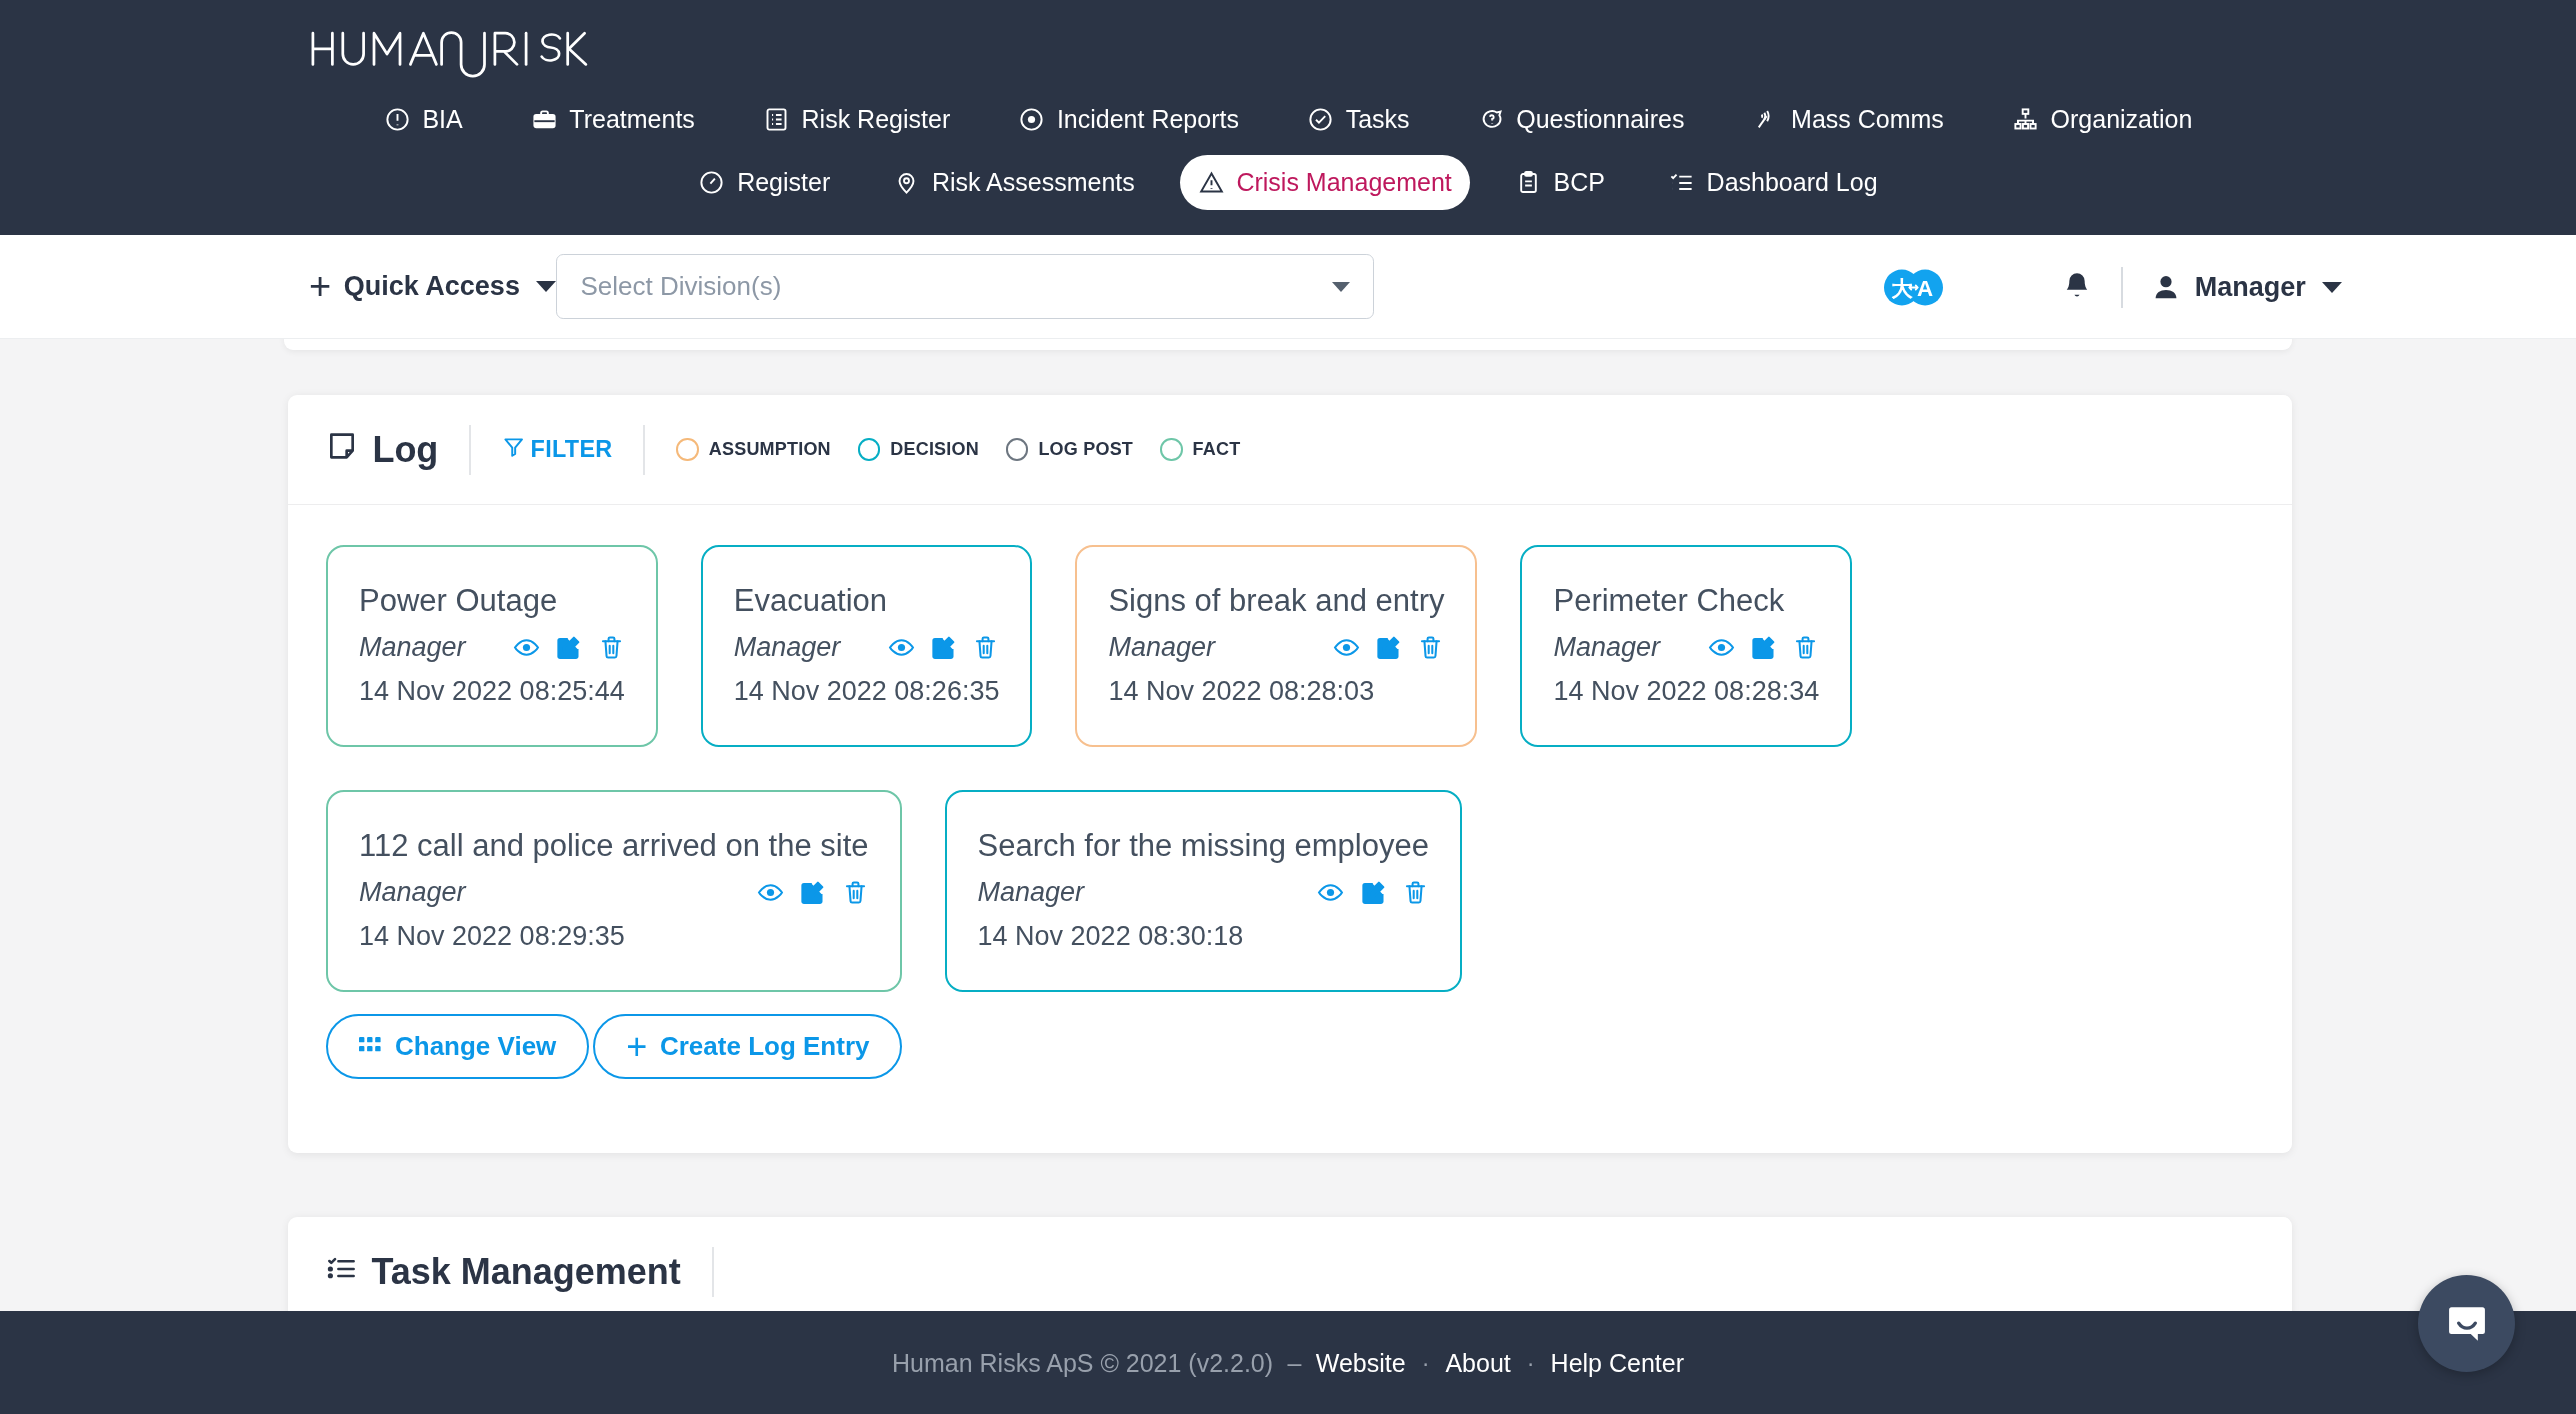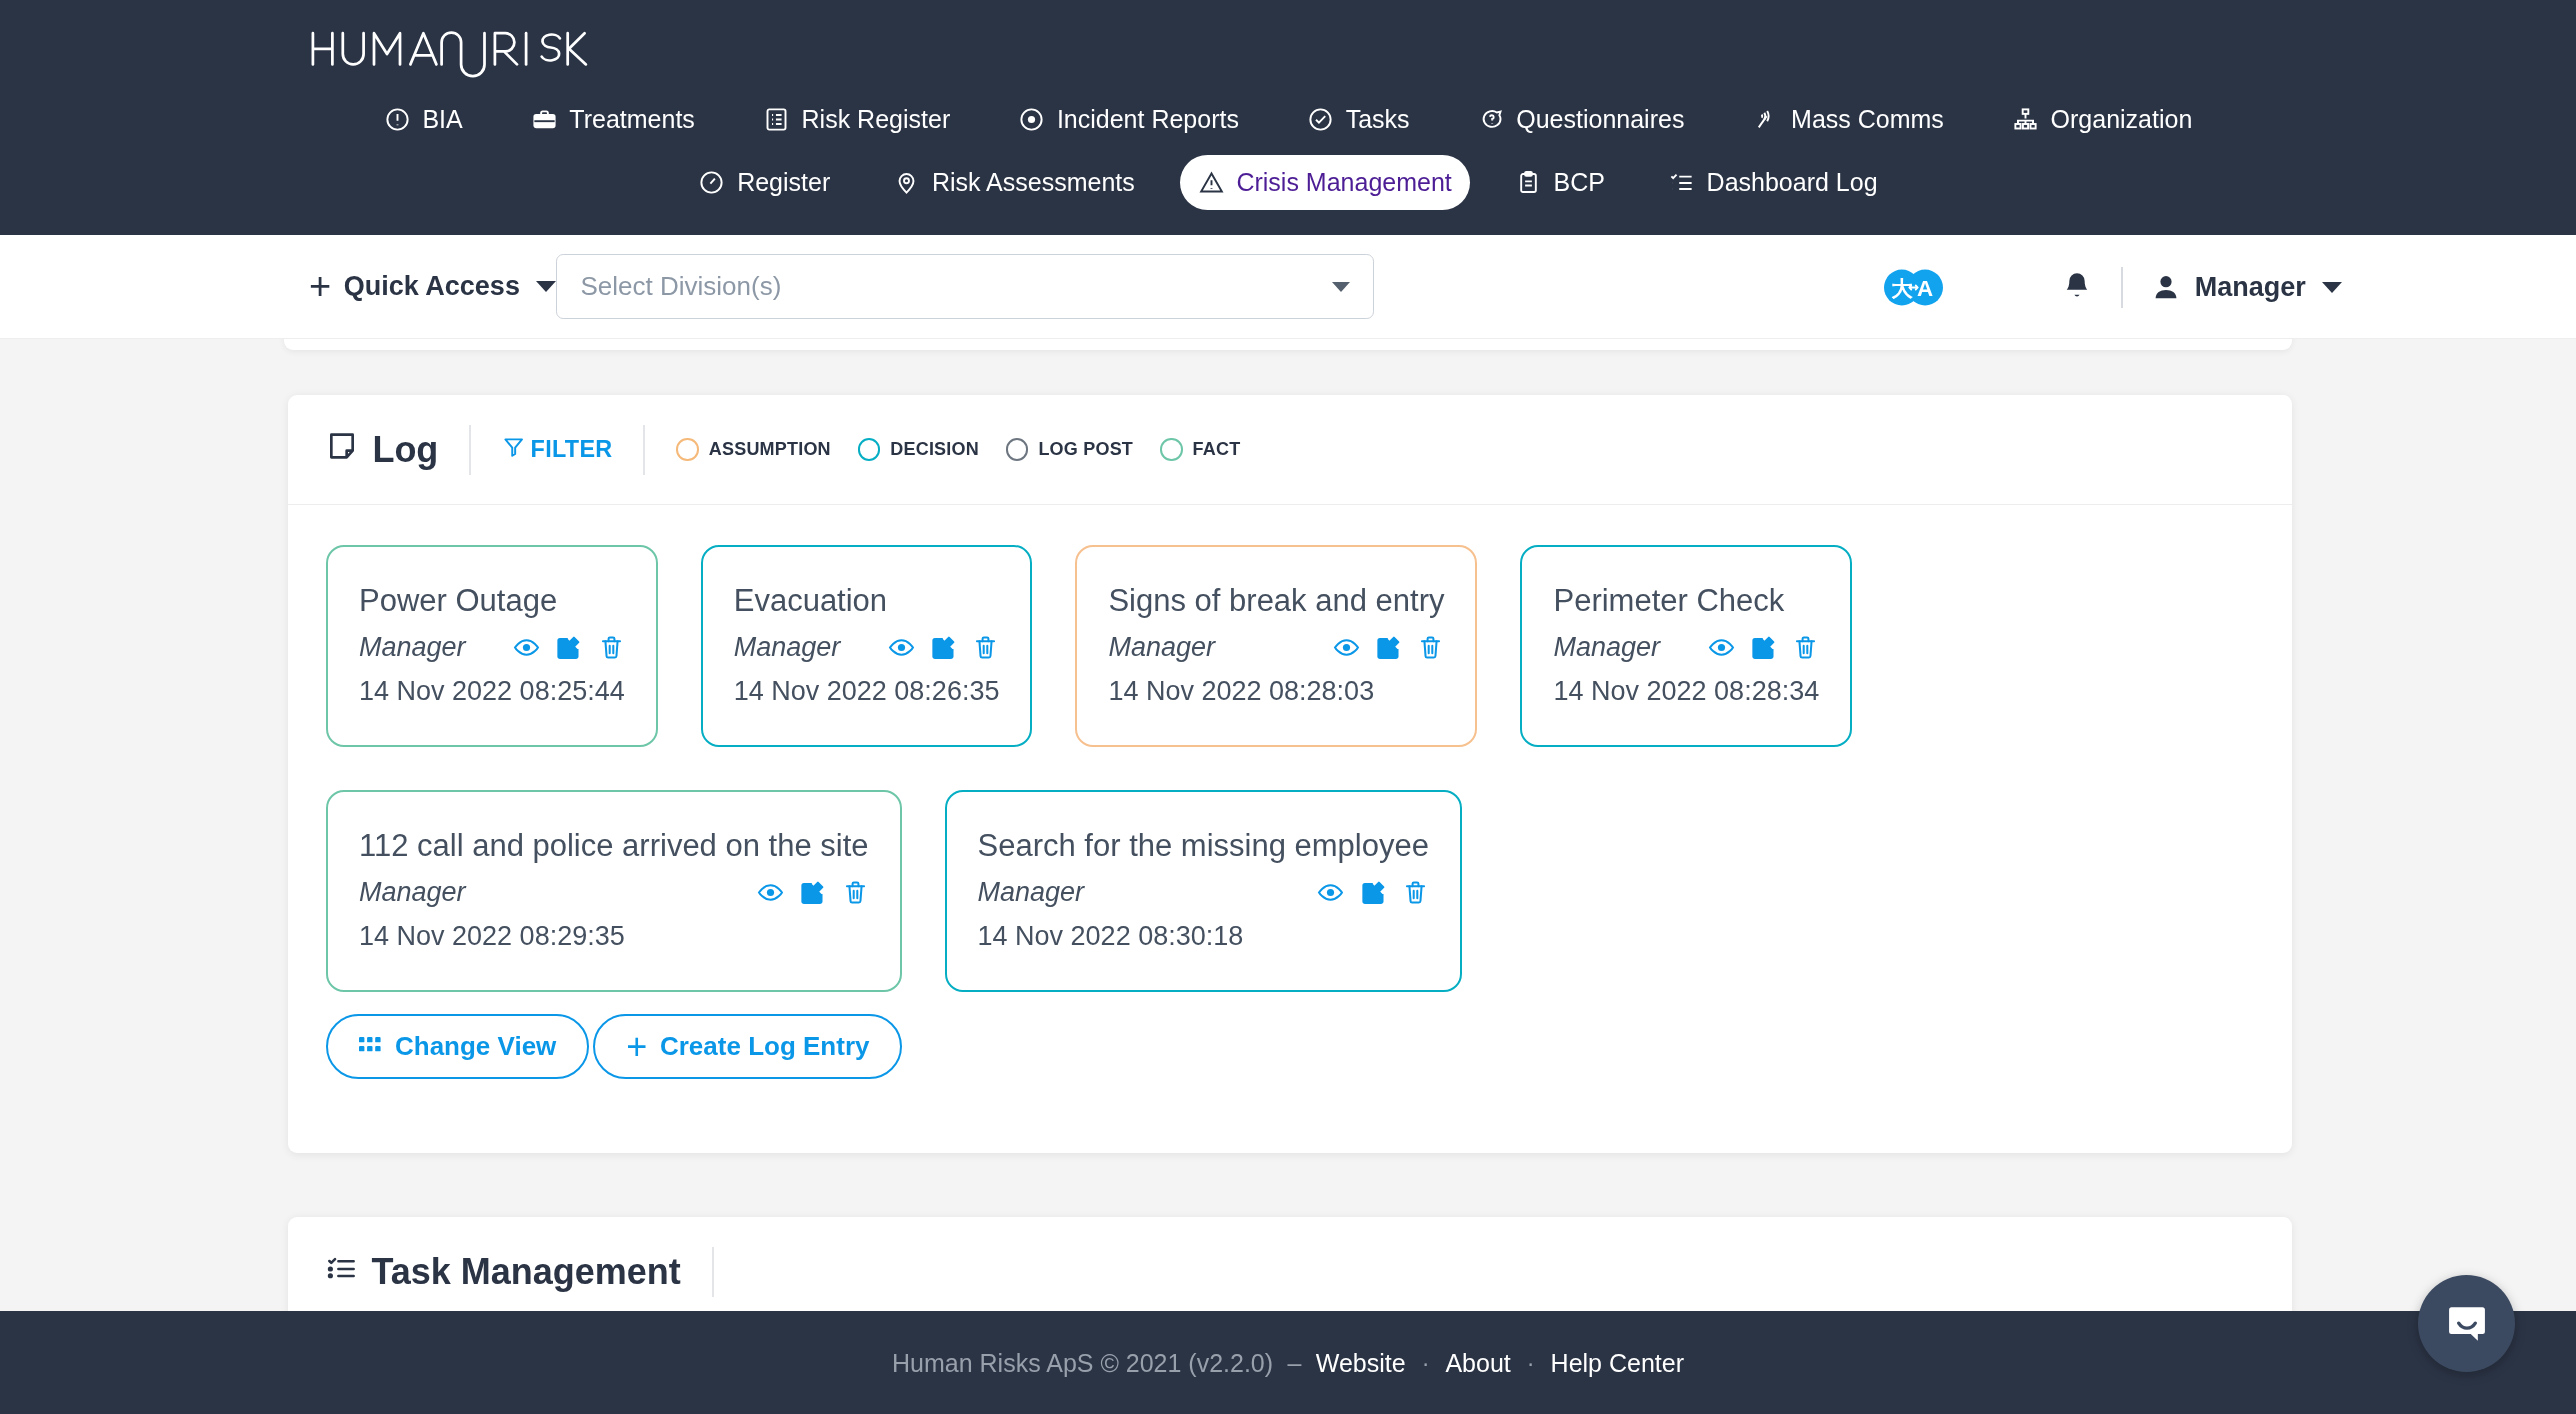--- a/index.html
+++ b/index.html
@@ -37,21 +37,21 @@
     font-size: 25px;
     padding: 12.6px 18px;
     border-radius: 38px;
     white-space: nowrap;
     cursor: pointer;
     text-align: right;
   }
   .navitem svg { display:block; }
   .navitem.active {
     background: #ffffff;
-    color: #4c1d95;
+    color: #be185d;
   }
   .navitem.active svg { stroke: #2b3445; fill: none; }
   .navitem svg { stroke: #ffffff; fill: none; stroke-width: 1.7; }
 
   
   .subbar {
     background: #ffffff;
     height: 104px;
     display: flex; align-items: center;
     position: relative;

